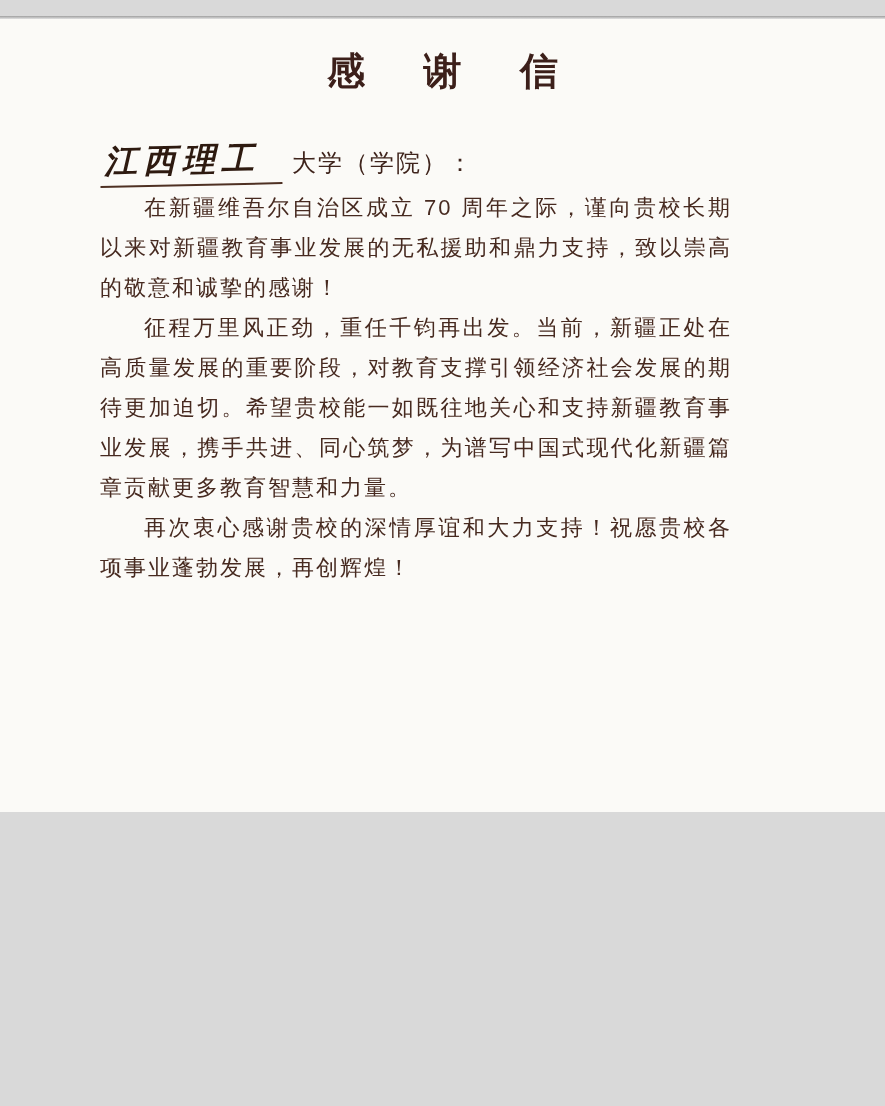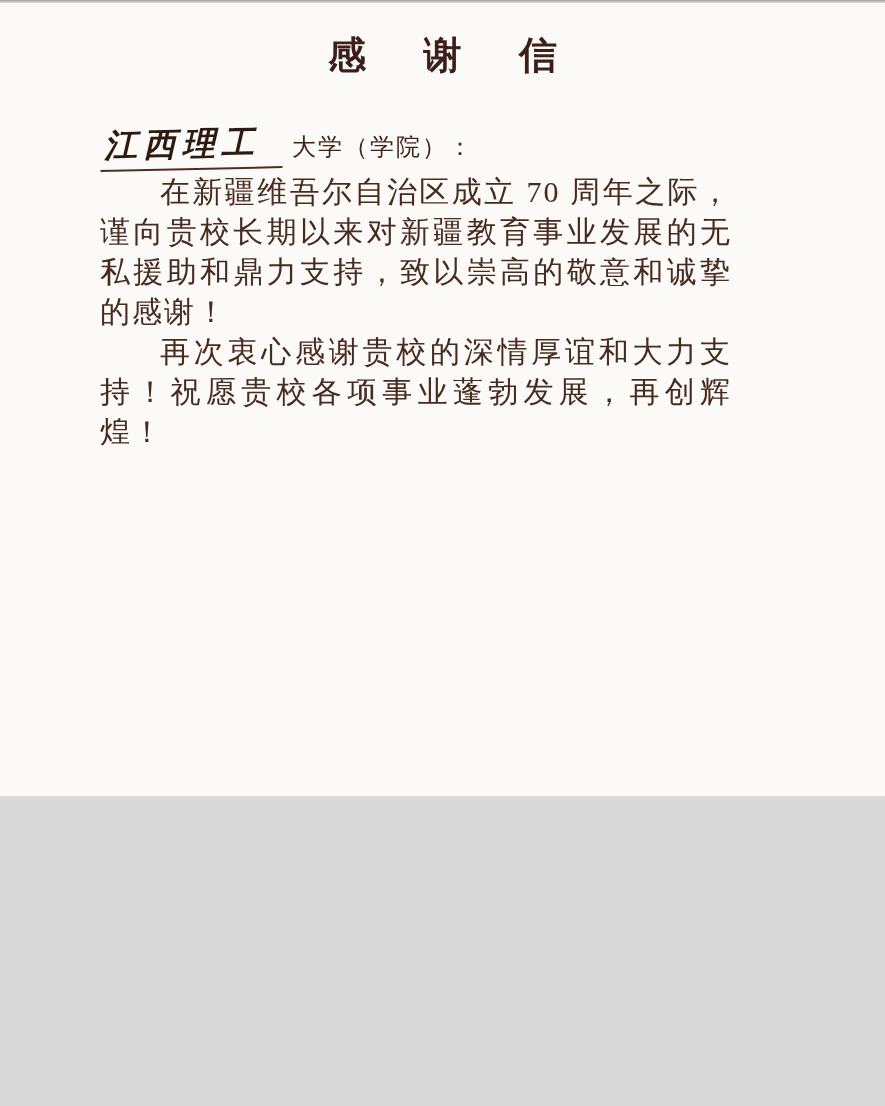--- a/index.html
+++ b/index.html
@@ -1,41 +1,41 @@
 <!DOCTYPE html>
 <html><head>
 <meta charset="utf-8">
 <style>
   html,body { margin:0; padding:0; background:#d9d9d9; }
   .page {
-    position:relative; width:885px; height:796px; margin:0 auto;
+    position:relative; width:885px; height:796px; margin:16px auto;
     background:#fbfaf7;
     overflow:hidden;
-    font-family:Liberation Serif, serif;
+    font-family:Liberation Sans, sans-serif;
   }
   .scan-edge {
     position:absolute; top:0; left:0; right:0; height:3px;
     background:linear-gradient(to bottom,#9f9f9f,#e2e2e2);
   }
   .title {
     position:absolute; top:30px; left:0; width:100%; margin:0;
     text-align:center; font-size:38px; font-weight:bold;
     letter-spacing:24px; text-indent:24px; color:#3c1f1a;
   }
   .salutation { position:absolute; top:122px; left:100px; white-space:nowrap; color:#3f241c; }
   .handwritten {
     display:inline-block; font-size:33px; font-weight:bold; font-style:italic;
     color:#2e1a10; letter-spacing:6px;
     border-bottom:2.5px solid #4e3023; padding:0 22px 1px 4px;
     transform:rotate(-1.2deg); min-width:150px;
   }
   .salutation .printed { font-size:24px; letter-spacing:2px; margin-left:10px; }
   .body-text {
     position:absolute; top:172px; left:100px; width:632px;
-    font-size:30px; line-height:40px; letter-spacing:2px;
+    font-size:22px; line-height:40px; letter-spacing:2px;
     text-align:justify; color:#472a20;
   }
   .body-text p { margin:0; text-indent:2em; }
   .seal { position:absolute; z-index:2; opacity:.9; }
   #seal-1 { left:120px; top:899px; width:164px; height:164px; }
   #seal-2 { left:292px; top:880px; width:184px; height:184px; }
   #seal-3 { left:524px; top:884px; width:182px; height:182px; }
   .seal-label {
     position:absolute; z-index:3; white-space:nowrap;
     font-size:18px; font-weight:600; color:#241b18; letter-spacing:.5px;
@@ -58,20 +58,21 @@
   <div class="scan-edge"></div>
 
   <h1 class="title">感  谢  信</h1>
 
   <div class="salutation">
     <span class="handwritten">江西理工</span><span class="printed">大学（学院）：</span>
   </div>
 
   <div class="body-text">
     <p>在新疆维吾尔自治区成立 70 周年之际，谨向贵校长期以来对新疆教育事业发展的无私援助和鼎力支持，致以崇高的敬意和诚挚的感谢！</p>
+    <p>征程万里风正劲，重任千钧再出发。当前，新疆正处在高质量发展的重要阶段，对教育支撑引领经济社会发展的期待更加迫切。希望贵校能一如既往地关心和支持新疆教育事业发展，携手共进、同心筑梦，为谱写中国式现代化新疆篇章贡献更多教育智慧和力量。</p>
     <p>再次衷心感谢贵校的深情厚谊和大力支持！祝愿贵校各项事业蓬勃发展，再创辉煌！</p>
   </div>
 
   <svg id="seal-1" class="seal" viewBox="0 0 200 200">
     <g transform="rotate(-8 100 100)">
       <circle cx="100" cy="100" r="91" fill="none" stroke="#d73a2b" stroke-width="8"></circle>
       <path id="arc1" d="M 33.7,143 A 79,79 0 1 1 166.3,143" fill="none"></path>
       <text class="seal-ring-text" font-size="27" letter-spacing="14">
         <textPath href="#arc1" startOffset="22">教育部民族教育司</textPath>
       </text>

